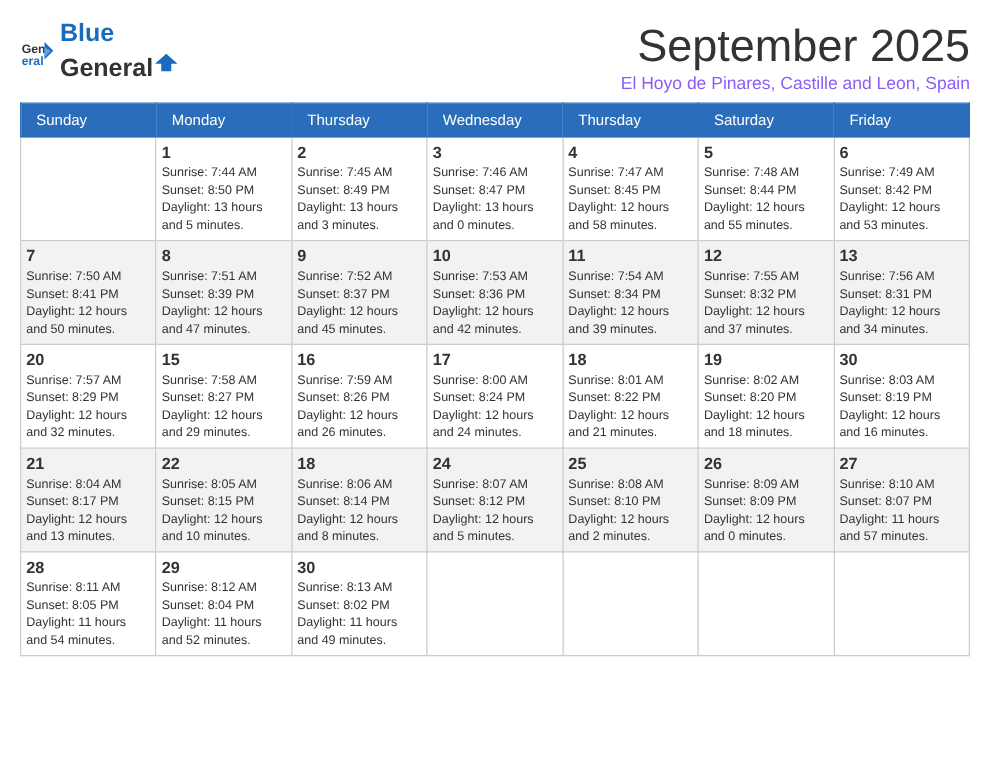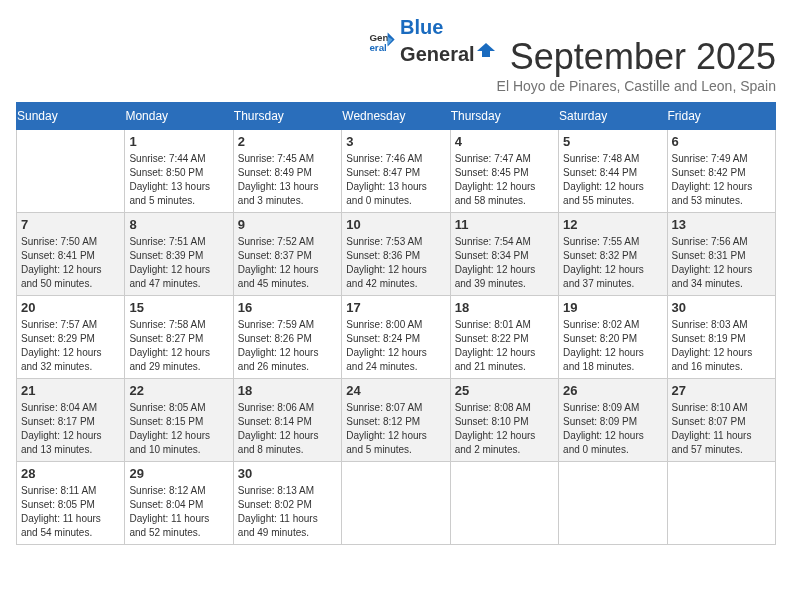--- a/index.html
+++ b/index.html
@@ -5,55 +5,54 @@
     * { box-sizing: border-box; margin: 0; padding: 0; }
     body {
       font-family: Arial, sans-serif;
       background: #fff;
       width: 792px;
       min-height: 612px;
       padding: 16px;
     }
     .header-area {
       display: flex;
-      justify-content: flex-end;
+      justify-content: space-between;
       align-items: flex-start;
       margin-bottom: 8px;
     }
     .logo {
       display: flex;
       align-items: center;
       gap: 4px;
     }
     .logo-icon {
       width: 28px;
       height: 28px;
     }
     .title-area {
       text-align: right;
-      margin-top: 20px;
     }
     .month-title {
       font-size: 36px;
       font-weight: normal;
       color: #333;
     }
     .subtitle {
       font-size: 14px;
-      color: #737373;
+      color: #8b5cf6;
     }
     table {
       width: 100%;
       border-collapse: collapse;
       font-size: 11px;
     }
     thead tr th {
       background-color: #2a6ebb;
       color: #fff;
-      padding: 6px 0;
+      padding: 6px 12px;
       text-align: left;
       font-size: 12px;
       font-weight: normal;
       border: 1px solid #2a6ebb;
     }
     tbody tr td {
       border: 1px solid #ccc;
       vertical-align: top;
       padding: 4px;
       width: 108px;

